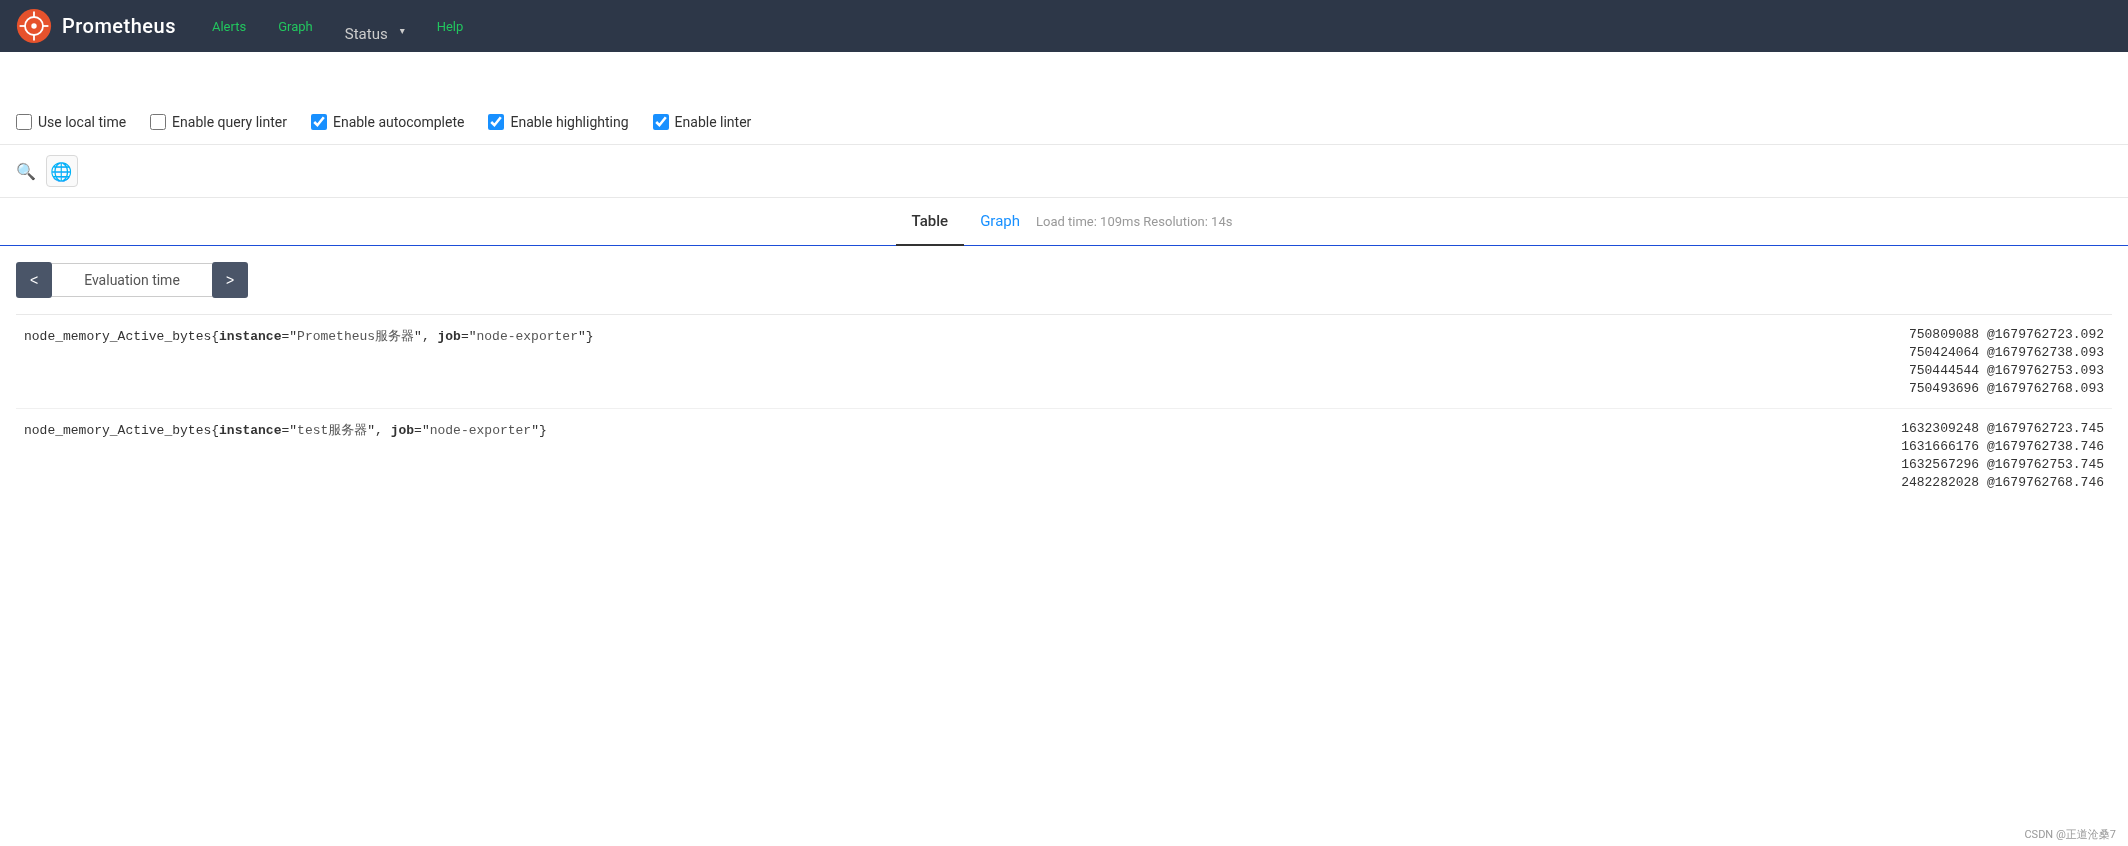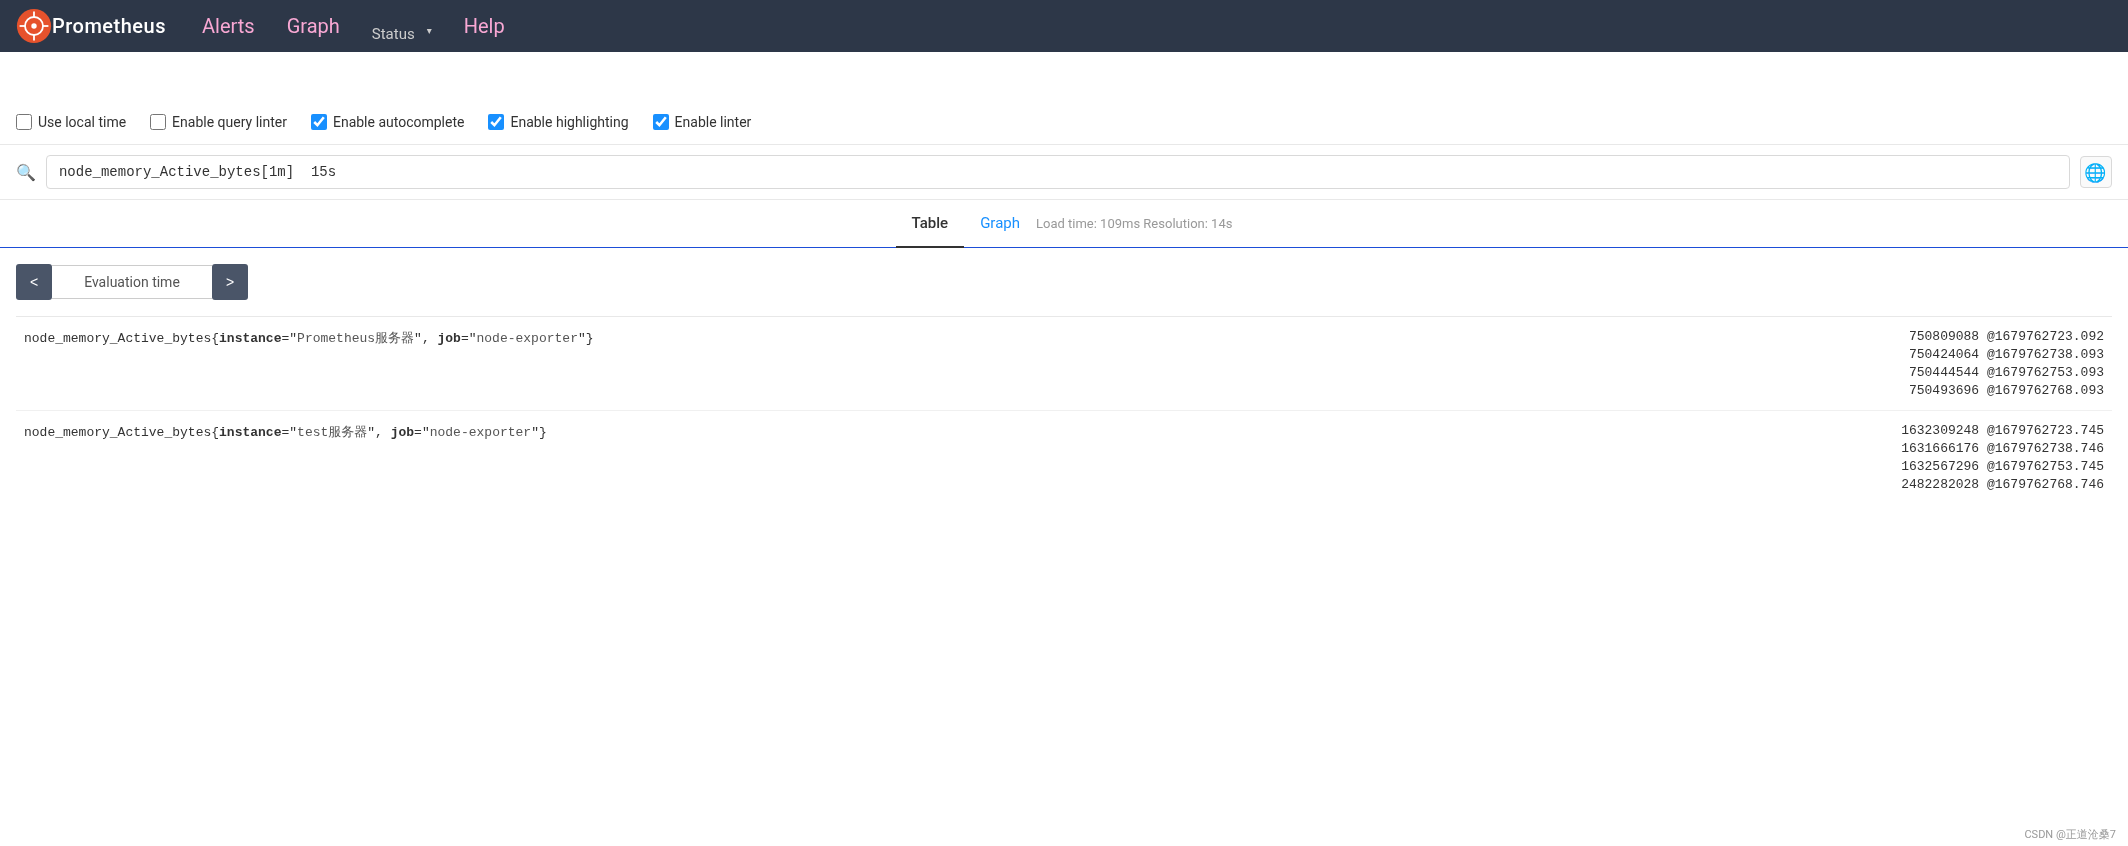--- a/index.html
+++ b/index.html
@@ -9,42 +9,43 @@
     .navbar {
       background: #2d3748;
       display: flex;
       align-items: center;
       padding: 0 16px;
       height: 52px;
     }
     .navbar-brand {
       display: flex;
       align-items: center;
+      gap: 10px;
       margin-right: 24px;
     }
     .navbar-logo {
       width: 36px;
       height: 36px;
     }
     .navbar-title {
       color: #fff;
       font-size: 20px;
       font-weight: 500;
       letter-spacing: 0.5px;
     }
     .navbar-nav {
       display: flex;
       align-items: center;
       gap: 8px;
     }
     .nav-link {
-      color: #f9a8d4;
+      color: #22c55e;
       text-decoration: none;
       padding: 6px 12px;
-      font-size: 20px;
+      font-size: 13px;
       border-radius: 4px;
       cursor: pointer;
     }
     .nav-dropdown {
       display: flex;
       align-items: flex-start;
       gap: 12px;
       color: #ccc;
       padding: 6px 12px;
       cursor: pointer;
@@ -284,21 +285,20 @@
     <span class="checkbox-label">Enable highlighting</span>
   </label>
   <label class="checkbox-item">
     <input type="checkbox" checked="" style="">
     <span class="checkbox-label">Enable linter</span>
   </label>
 </div>
 
 <div class="search-bar">
   <span class="search-icon-wrap">🔍</span>
-  <input type="text" class="search-input" value="node_memory_Active_bytes[1m]  15s" style="">
   <div class="search-globe" title="Execute">🌐</div>
 </div>
 
 <div class="tabs-bar">
   <div class="tabs">
     <div class="tab active">Table</div>
     <div class="tab graph-tab">Graph</div>
   </div>
   <div class="tab-meta">Load time: 109ms   Resolution: 14s</div>
 </div>

